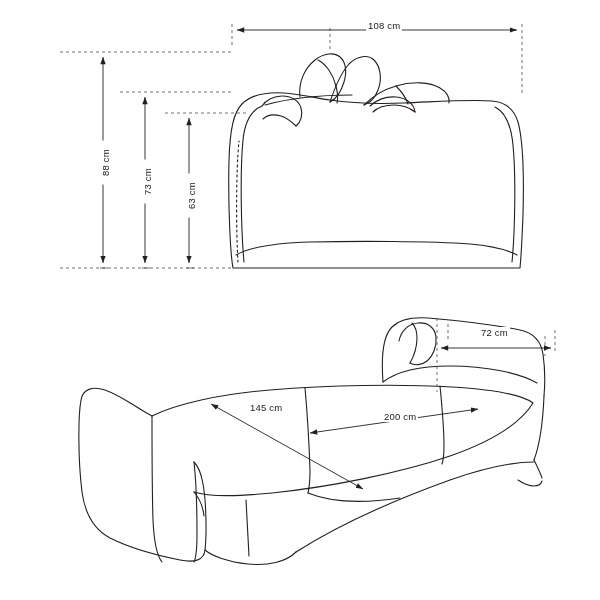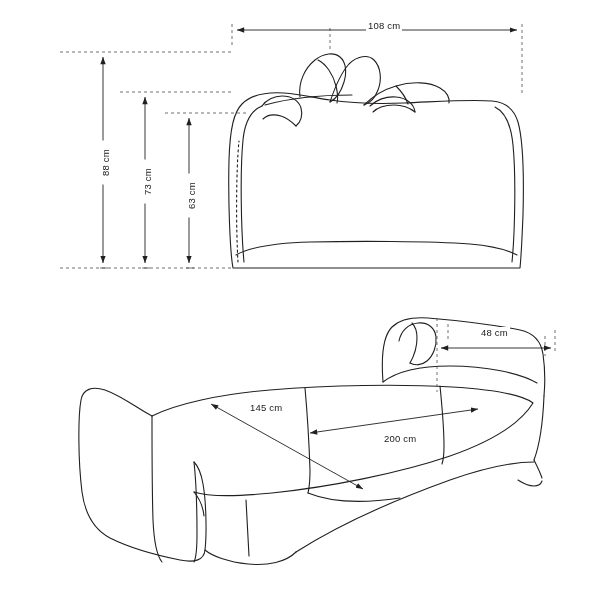--- a/index.html
+++ b/index.html
@@ -186,19 +186,19 @@
   </svg>
 
   <div class="dim-label lbl-box" style="left:366px; top:20px;">108 cm</div>
 
   <div class="dim-label vert lbl-box" style="left:83px; top:157px; width:40px; text-align:center;">88 cm</div>
 
   <div class="dim-label vert lbl-box" style="left:125px; top:176px; width:40px; text-align:center;">73 cm</div>
 
   <div class="dim-label vert lbl-box" style="left:169px; top:190px; width:40px; text-align:center;">63 cm</div>
 
-  <div class="dim-label lbl-box" style="left:479px; top:327px;">48 cm</div>
+  <div class="dim-label lbl-box" style="left:479px; top:327px;">72 cm</div>
 
   <div class="dim-label lbl-box" style="left:248px; top:402px; transform:rotate(0deg);">145 cm</div>
 
-  <div class="dim-label lbl-box" style="left:382px; top:433px;text-align:right;">200 cm</div>
+  <div class="dim-label lbl-box" style="left:382px; top:411px;text-align:right;">200 cm</div>
 
 </div>
 
 </body></html>

